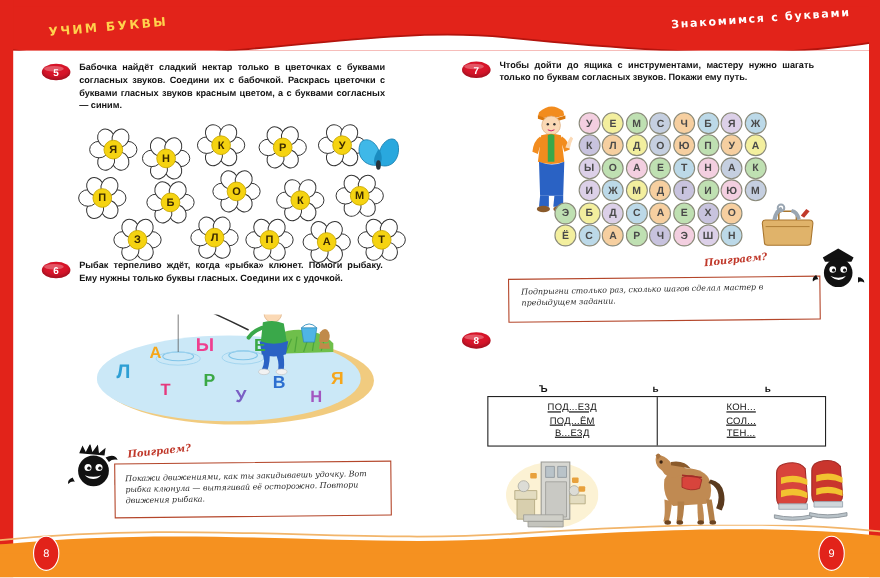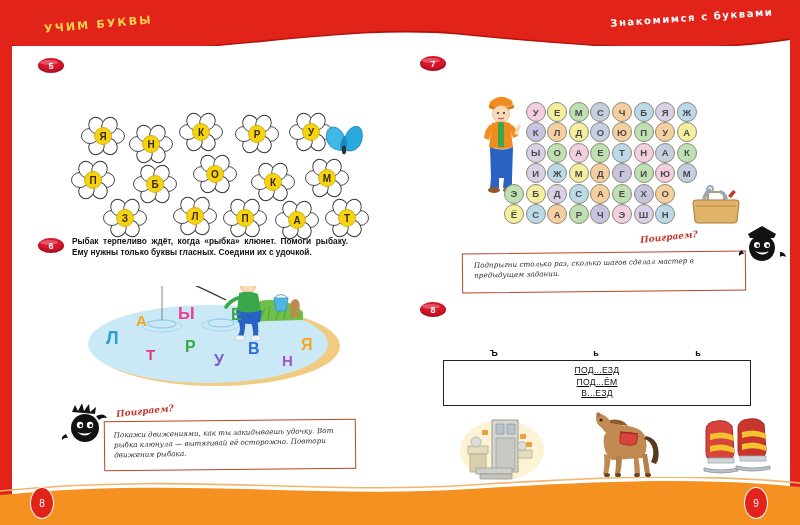--- a/index.html
+++ b/index.html
@@ -90,20 +90,21 @@
     </svg>
     <div class="hdr-left">УЧИМ БУКВЫ</div>
     <div class="hdr-right">Знакомимся с буквами</div>
   </div>
   <div class="edge-top-strip"></div>
   <div class="edge-left"></div>
   <div class="edge-right"></div>
 
   <div class="task" style="left:38px;top:56px;width:312px;">
     <div class="badge" style="left:0;top:2px;">5</div>
+    <div class="ttext" style="margin-left:34px;">Бабочка найдёт сладкий нектар только в цветочках с буквами согласных звуков. Соедини их с бабочкой. Раскрась цветочки с буквами гласных звуков красным цветом, а с буквами согласных — синим.</div>
   </div>
 
   <div id="flowers" style="position:absolute;left:62px;top:114px;width:300px;height:125px;">
       <div class="flower" style="left: 18px; top: 0px;">
         <svg viewBox="0 0 46 44" style="position:absolute;left:0;top:0;width:46px;height:44px;">
           <ellipse cx="36.0" cy="22.0" rx="8.5" ry="7.5" fill="#ffffff" stroke="#333" stroke-width=".9" transform="rotate(0,36.0,22.0)"></ellipse>
           <ellipse cx="29.5" cy="32.4" rx="8.5" ry="7.5" fill="#ffffff" stroke="#333" stroke-width=".9" transform="rotate(60,29.5,32.4)"></ellipse>
           <ellipse cx="16.5" cy="32.4" rx="8.5" ry="7.5" fill="#ffffff" stroke="#333" stroke-width=".9" transform="rotate(120,16.5,32.4)"></ellipse>
           <ellipse cx="10.0" cy="22.0" rx="8.5" ry="7.5" fill="#ffffff" stroke="#333" stroke-width=".9" transform="rotate(180,10.0,22.0)"></ellipse>
           <ellipse cx="16.5" cy="11.6" rx="8.5" ry="7.5" fill="#ffffff" stroke="#333" stroke-width=".9" transform="rotate(240,16.5,11.6)"></ellipse>
@@ -368,20 +369,21 @@
         <circle cx="30.8" cy="21.6" r="1.5" fill="#111"></circle>
       <path d="M17,28 q8,7 15,0 q-7,3 -15,0 Z" fill="#fff"></path>
     </svg>
     <div class="nbox" style="left:44px;top:16px;width:250px;height:48px;"></div>
     <div class="ntitle" style="left:56px;top:2px;">Поиграем?</div>
     <div class="ntext" style="left:54px;top:24px;width:234px;">Покажи движениями, как ты закидываешь удочку. Вот рыбка клюнула — вытягивай её осторожно. Повтори движения рыбака.</div>
   </div>
 
   <div class="task" style="left:420px;top:54px;width:320px;">
     <div class="badge" style="left:0;top:2px;">7</div>
+    <div class="ttext" style="margin-left:34px;">Чтобы дойти до ящика с инструментами, мастеру нужно шагать только по буквам согласных звуков. Покажи ему путь.</div>
   </div>
 
   <svg class="kid" style="left:478px;top:88px;width:46px;height:110px;" viewBox="0 0 46 110">
     <path d="M12,14 q11,-10 22,-1 l1,4 q-12,4 -24,1 Z" fill="#f28c1e"></path>
     <path d="M11,17 q12,5 25,0 l0,3 q-13,5 -25,0 Z" fill="#d9770d"></path>
     <circle cx="23" cy="26" r="8.5" fill="#fbd9b5" stroke="#d9a97a" stroke-width=".6"></circle>
     <circle cx="20" cy="25" r="1.1" fill="#333"></circle>
       <circle cx="26" cy="25" r="1.1" fill="#333"></circle>
     <path d="M20,30 q3,2 6,0" fill="none" stroke="#c06" stroke-width=".8"></path>
     <path d="M14,35 q9,-3 18,0 l3,24 q-12,4 -24,0 Z" fill="#f28c1e"></path>
@@ -484,20 +486,25 @@
       <span>Ъ</span>
       <span>ь</span>
       <span>ь</span>
     </div>
   <div class="tbl" id="word-table" style="left:443px;top:360px;width:306px;text-decoration:underline;">
       <div class="col">
         <div class="cw">ПОД...ЕЗД</div>
         <div class="cw">ПОД...ЁМ</div>
         <div class="cw">В...ЕЗД</div>
       </div>
+      <div class="col">
+        <div class="cw">КОН...</div>
+        <div class="cw">СОЛ...</div>
+        <div class="cw">ТЕН...</div>
+      </div>
     </div>
 
   <svg class="pic" style="left:452px;top:412px;width:92px;height:72px;" viewBox="0 0 92 72">
     <ellipse cx="50" cy="38" rx="42" ry="30" fill="#fbefc9" opacity=".8"></ellipse>
     <path d="M40,8 l26,0 l0,52 l-26,0 Z" fill="#d7d7d2" stroke="#9a9a94" stroke-width="1"></path>
     <path d="M44,12 l8,0 l0,10 l-8,0 Z M55,12 l8,0 l0,10 l-8,0 Z" fill="#b9c3c9" stroke="#8a9298" stroke-width=".7"></path>
     <path d="M44,26 l19,0 l0,32 l-19,0 Z" fill="#c9c9c4" stroke="#9a9a94" stroke-width=".7"></path>
     <path d="M16,34 l20,0 l0,8 l-20,0 Z" fill="#e3dcc0" stroke="#b5ab82" stroke-width=".8"></path>
     <path d="M18,42 l16,0 l0,18 l-16,0 Z" fill="#d8cfae" stroke="#b5ab82" stroke-width=".8"></path>
     <circle cx="24" cy="30" r="5" fill="#dcdcd6" stroke="#a5a59e" stroke-width=".7"></circle>

